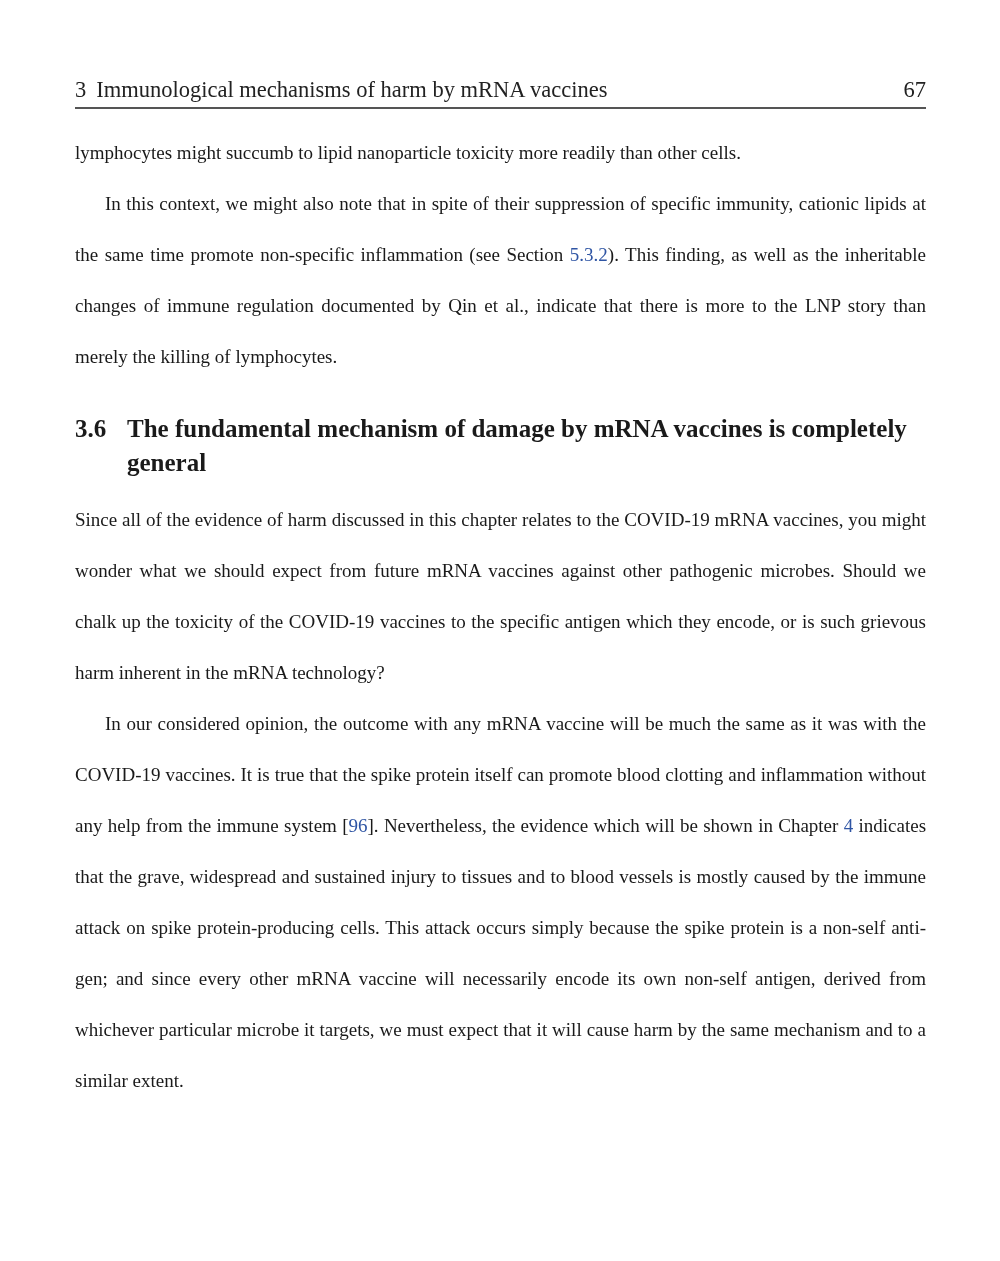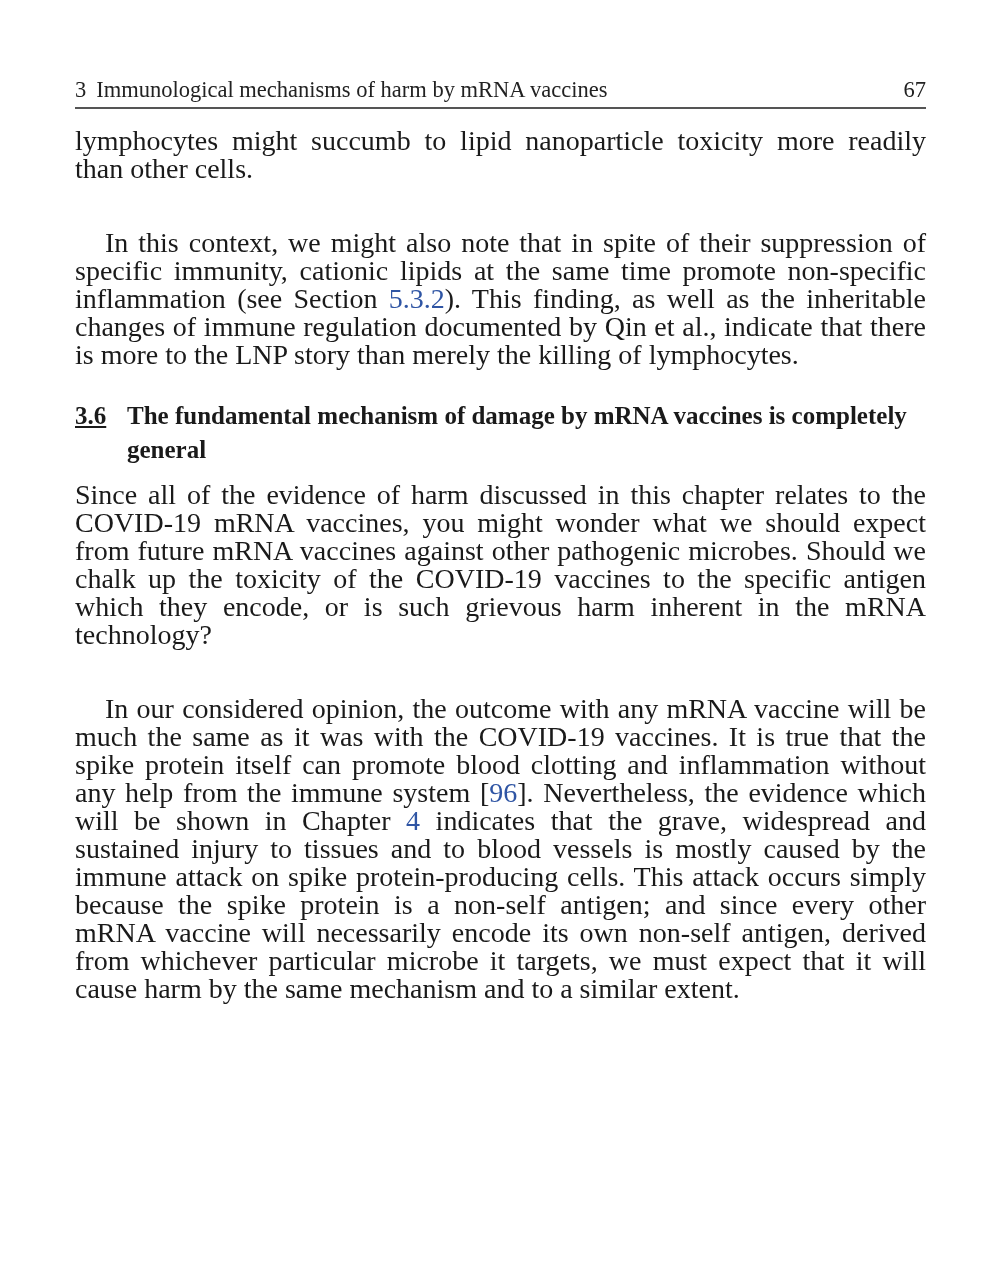--- a/index.html
+++ b/index.html
@@ -26,37 +26,37 @@
       justify-content: space-between;
       align-items: baseline;
       font-size: 22.5px;
       line-height: 28px;
       padding-bottom: 3px;
       border-bottom: 2px solid #555;
       color: #222;
     }
     .running-head .chap { display: flex; gap: 10px; }
     .body-text {
-      font-size: 28px;
-      line-height: 28px;
+      font-size: 19px;
+      line-height: 51px;
       text-align: justify;
       margin: 0;
     }
     .p1 { margin-top: 18px; }
-    .indent { text-indent: 30px; margin-top: 46px; }
+    .indent { text-indent: 30px; }
     .link { color: #2f55a4; }
     .section-heading {
       display: flex;
       font-weight: bold;
       font-size: 25px;
       line-height: 34px;
       margin-top: 30px;
       margin-bottom: 14px;
     }
-    .section-heading .num { width: 52px; flex: none; text-decoration: underline; }
+    .section-heading .num { width: 52px; flex: none; }
     .section-heading .title { flex: 1; }
   </style>
 </head>
 <body>
 
 <div class="page">
 
   <div class="running-head">
     <span class="chap">
       <span>3</span>

